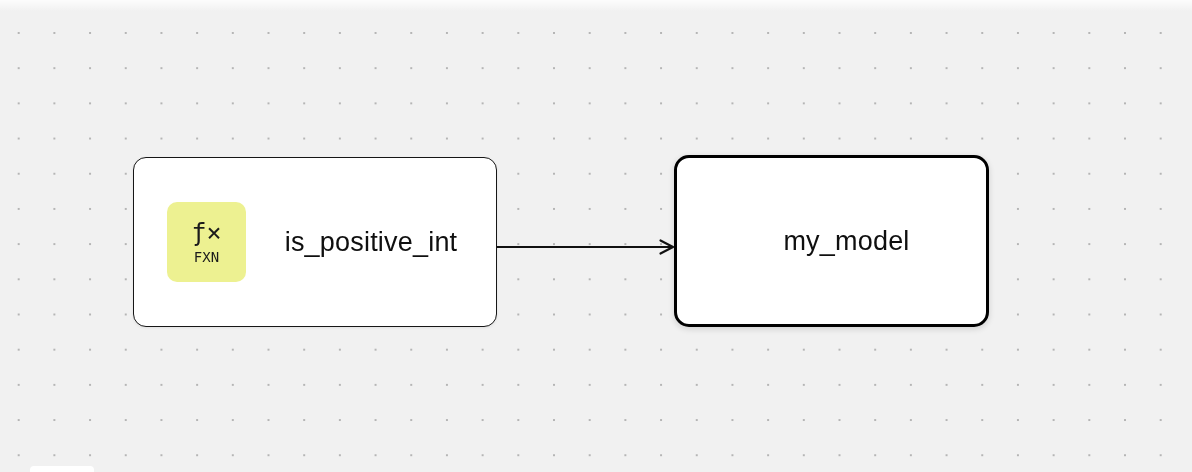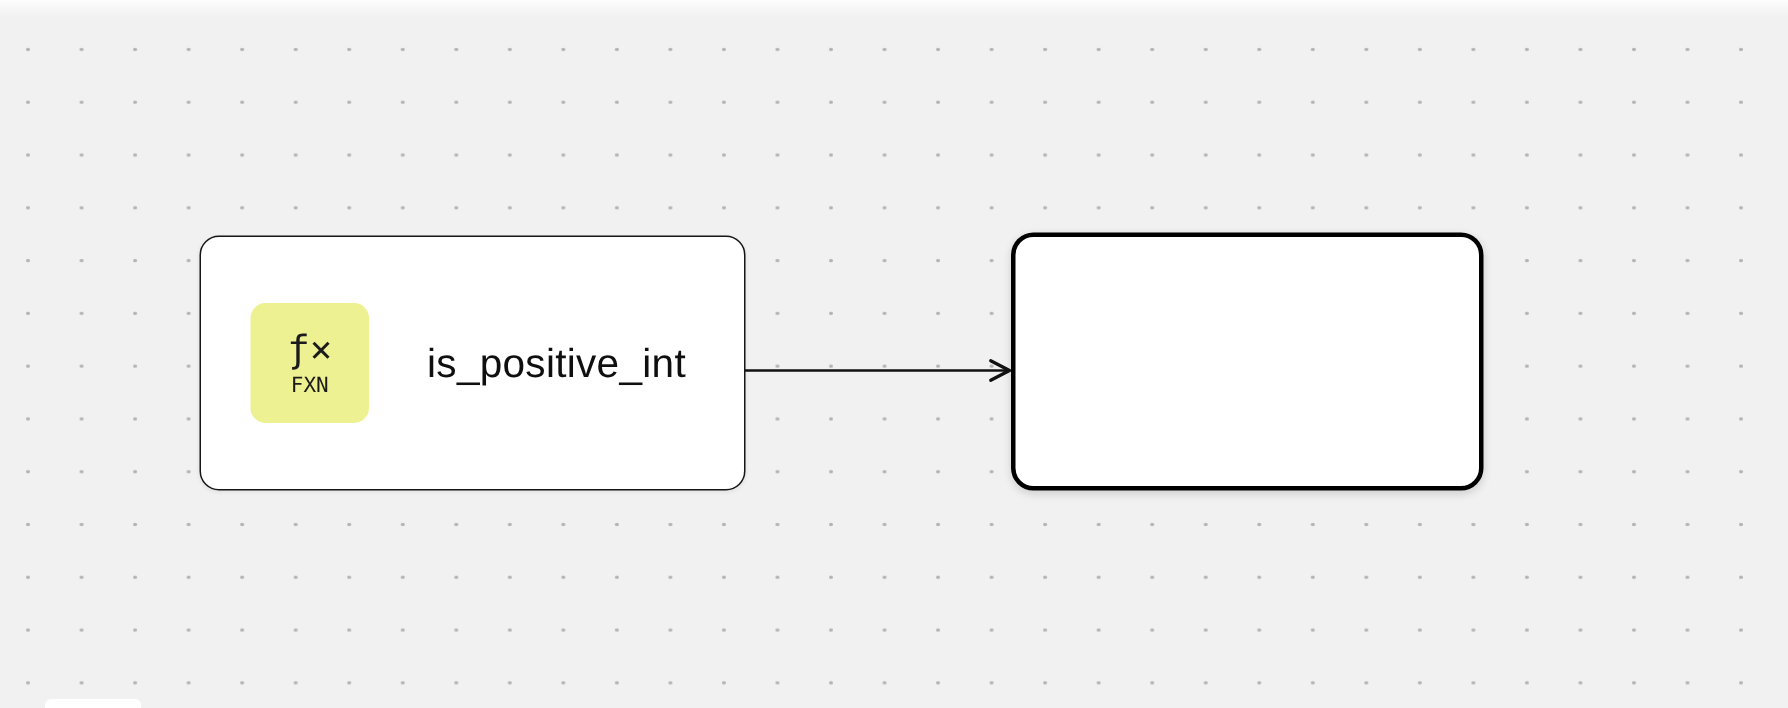--- a/index.html
+++ b/index.html
@@ -65,17 +65,18 @@
 
   <div class="node node-fn">
     <div class="badge badge-fxn">
       <span class="glyph">ƒ×</span>
       <span class="code">FXN</span>
     </div>
     <div class="node-label">is_positive_int</div>
   </div>
 
   <div class="node node-mdl">
+    <div class="node-label">my_model</div>
   </div>
 
   <div class="attribution"></div>
 
 </div>
 
 </body></html>

